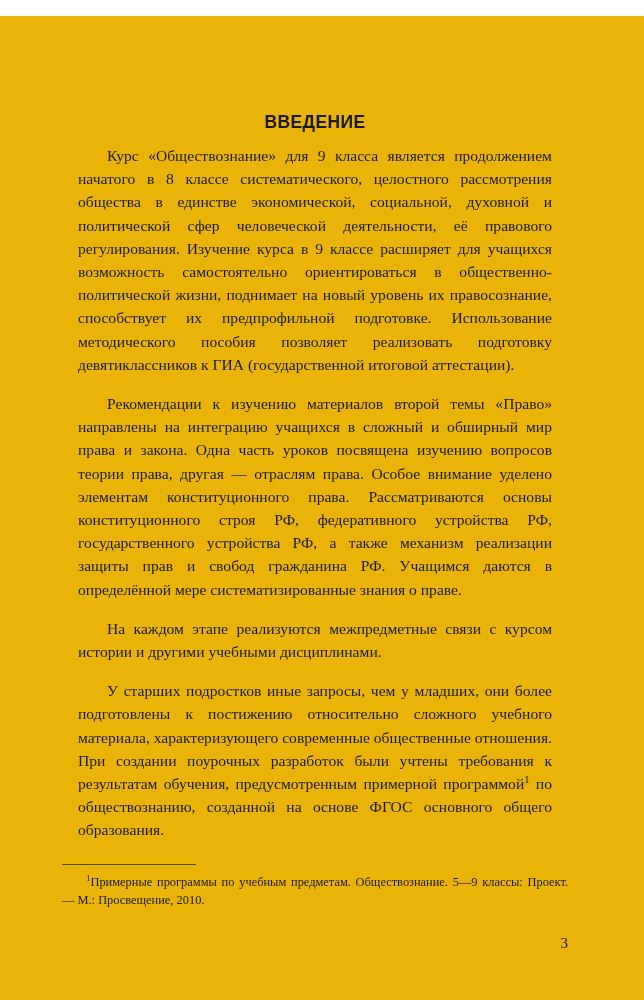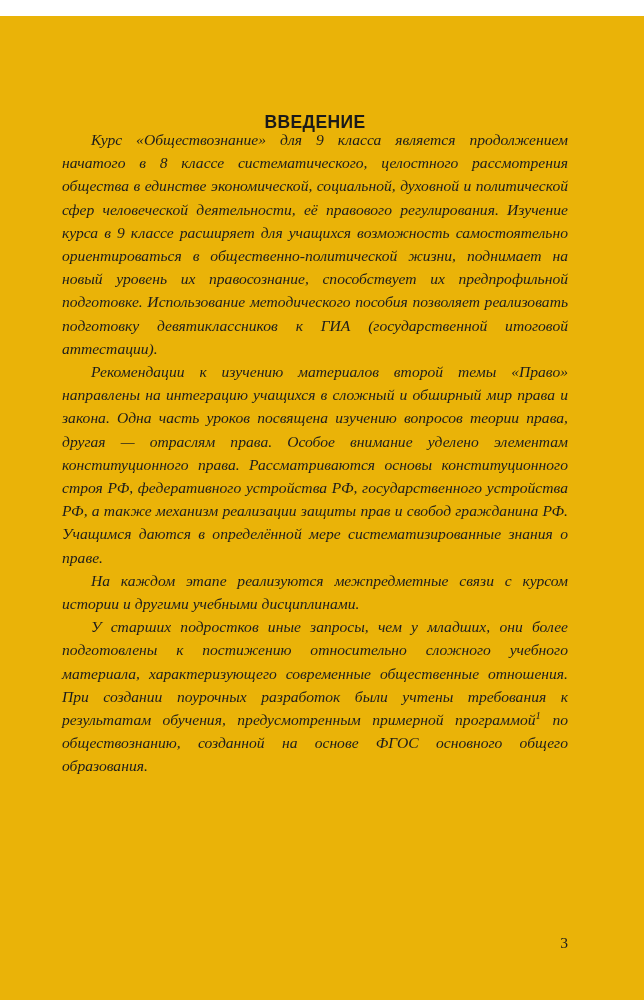--- a/index.html
+++ b/index.html
@@ -40,30 +40,29 @@
   }
 
   .body-block {
     position: absolute;
     left: 62px;
     top: 112px;
     width: 506px;
   }
 
   .body-para {
-    margin: 0;
+    margin: 16px;
     text-align: justify;
     text-align-last: left;
     text-justify: inter-word;
     font-size: 15.6px;
     line-height: 23.2px;
     text-indent: 29px;
     color: #1c1c1c;
     hyphens: manual;
-    font-style: italic;
   }
 
   .footnote-block {
     position: absolute;
     left: 62px;
     top: 848px;
     width: 506px;
   }
 
   .footnote-rule {
@@ -119,16 +118,20 @@
 
 
     <p class="body-para">Рекомендации к изучению материалов второй темы «Право» направлены на интеграцию учащихся в сложный и обширный мир права и закона. Одна часть уроков посвящена изучению вопросов теории права, другая — отраслям права. Особое внимание уделено элементам конституционного права. Рассматриваются основы конституционного строя РФ, федеративного устройства РФ, государственного устройства РФ, а также механизм реализации защиты прав и свобод гражданина РФ. Учащимся даются в определённой мере систематизированные знания о праве.</p>
 
     <p class="body-para">На каждом этапе реализуются межпредметные связи с курсом истории и другими учебными дисциплинами.</p>
 
     <p class="body-para"><span>У старших подростков иные запросы, чем у младших, они более подготовлены к постижению относительно сложного учебного материала, характеризующего современные общественные отношения. При создании поурочных разработок были учтены требования к результатам обучения, предусмотренным примерной программой</span><sup class="sup-ref">1</sup><span> по обществознанию, созданной на основе ФГОС основного общего образования.</span></p>
 
   </div>
 
+  <div class="footnote-block">
+    <hr class="footnote-rule">
+    <p class="footnote-text"><sup class="footnote-marker">1</sup><span>Примерные программы по учебным предметам. Обществознание. 5—9 классы: Проект. — М.: Просвещение, 2010.</span></p>
+  </div>
 
   <div class="page-number">3</div>
 
 </div>
 
 </body></html>

